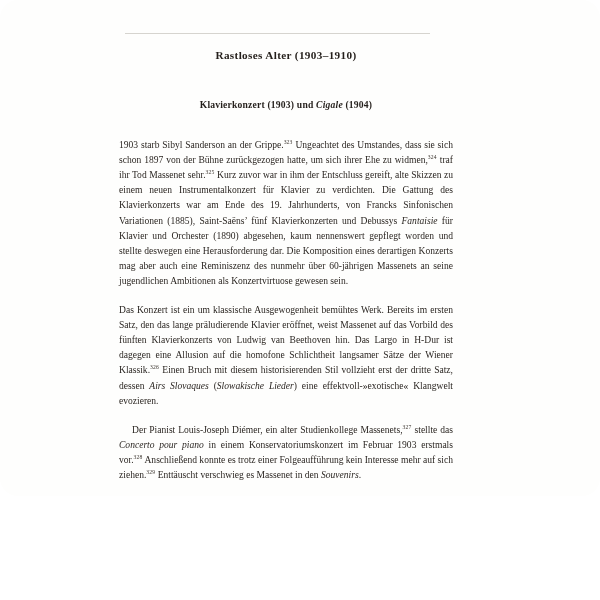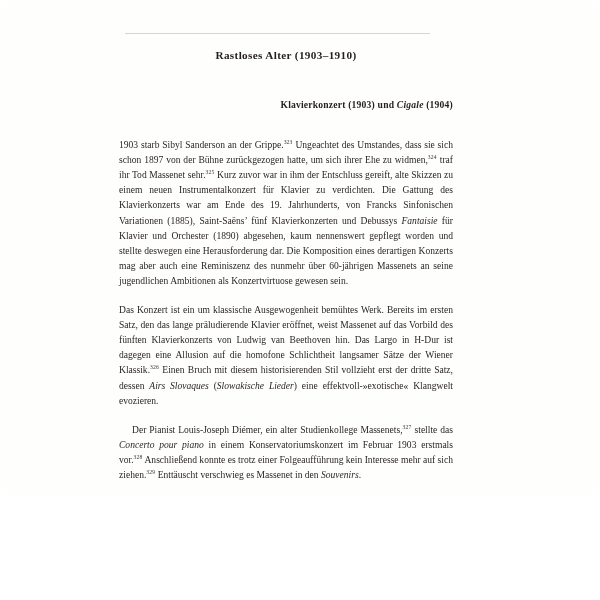--- a/index.html
+++ b/index.html
@@ -48,21 +48,21 @@
     font-size: 11.2px;
     font-weight: bold;
     letter-spacing: 0.35px;
     color: #241f1b;
     margin: 0;
     padding: 0;
     line-height: 1.4;
   }
 
   .section-title {
-    text-align: right;
+    text-align: center;
     font-size: 9.6px;
     font-weight: bold;
     letter-spacing: 0.2px;
     color: #241f1b;
     margin: 0;
     padding: 0;
     line-height: 1.4;
     margin-top: 34px;
   }
 

